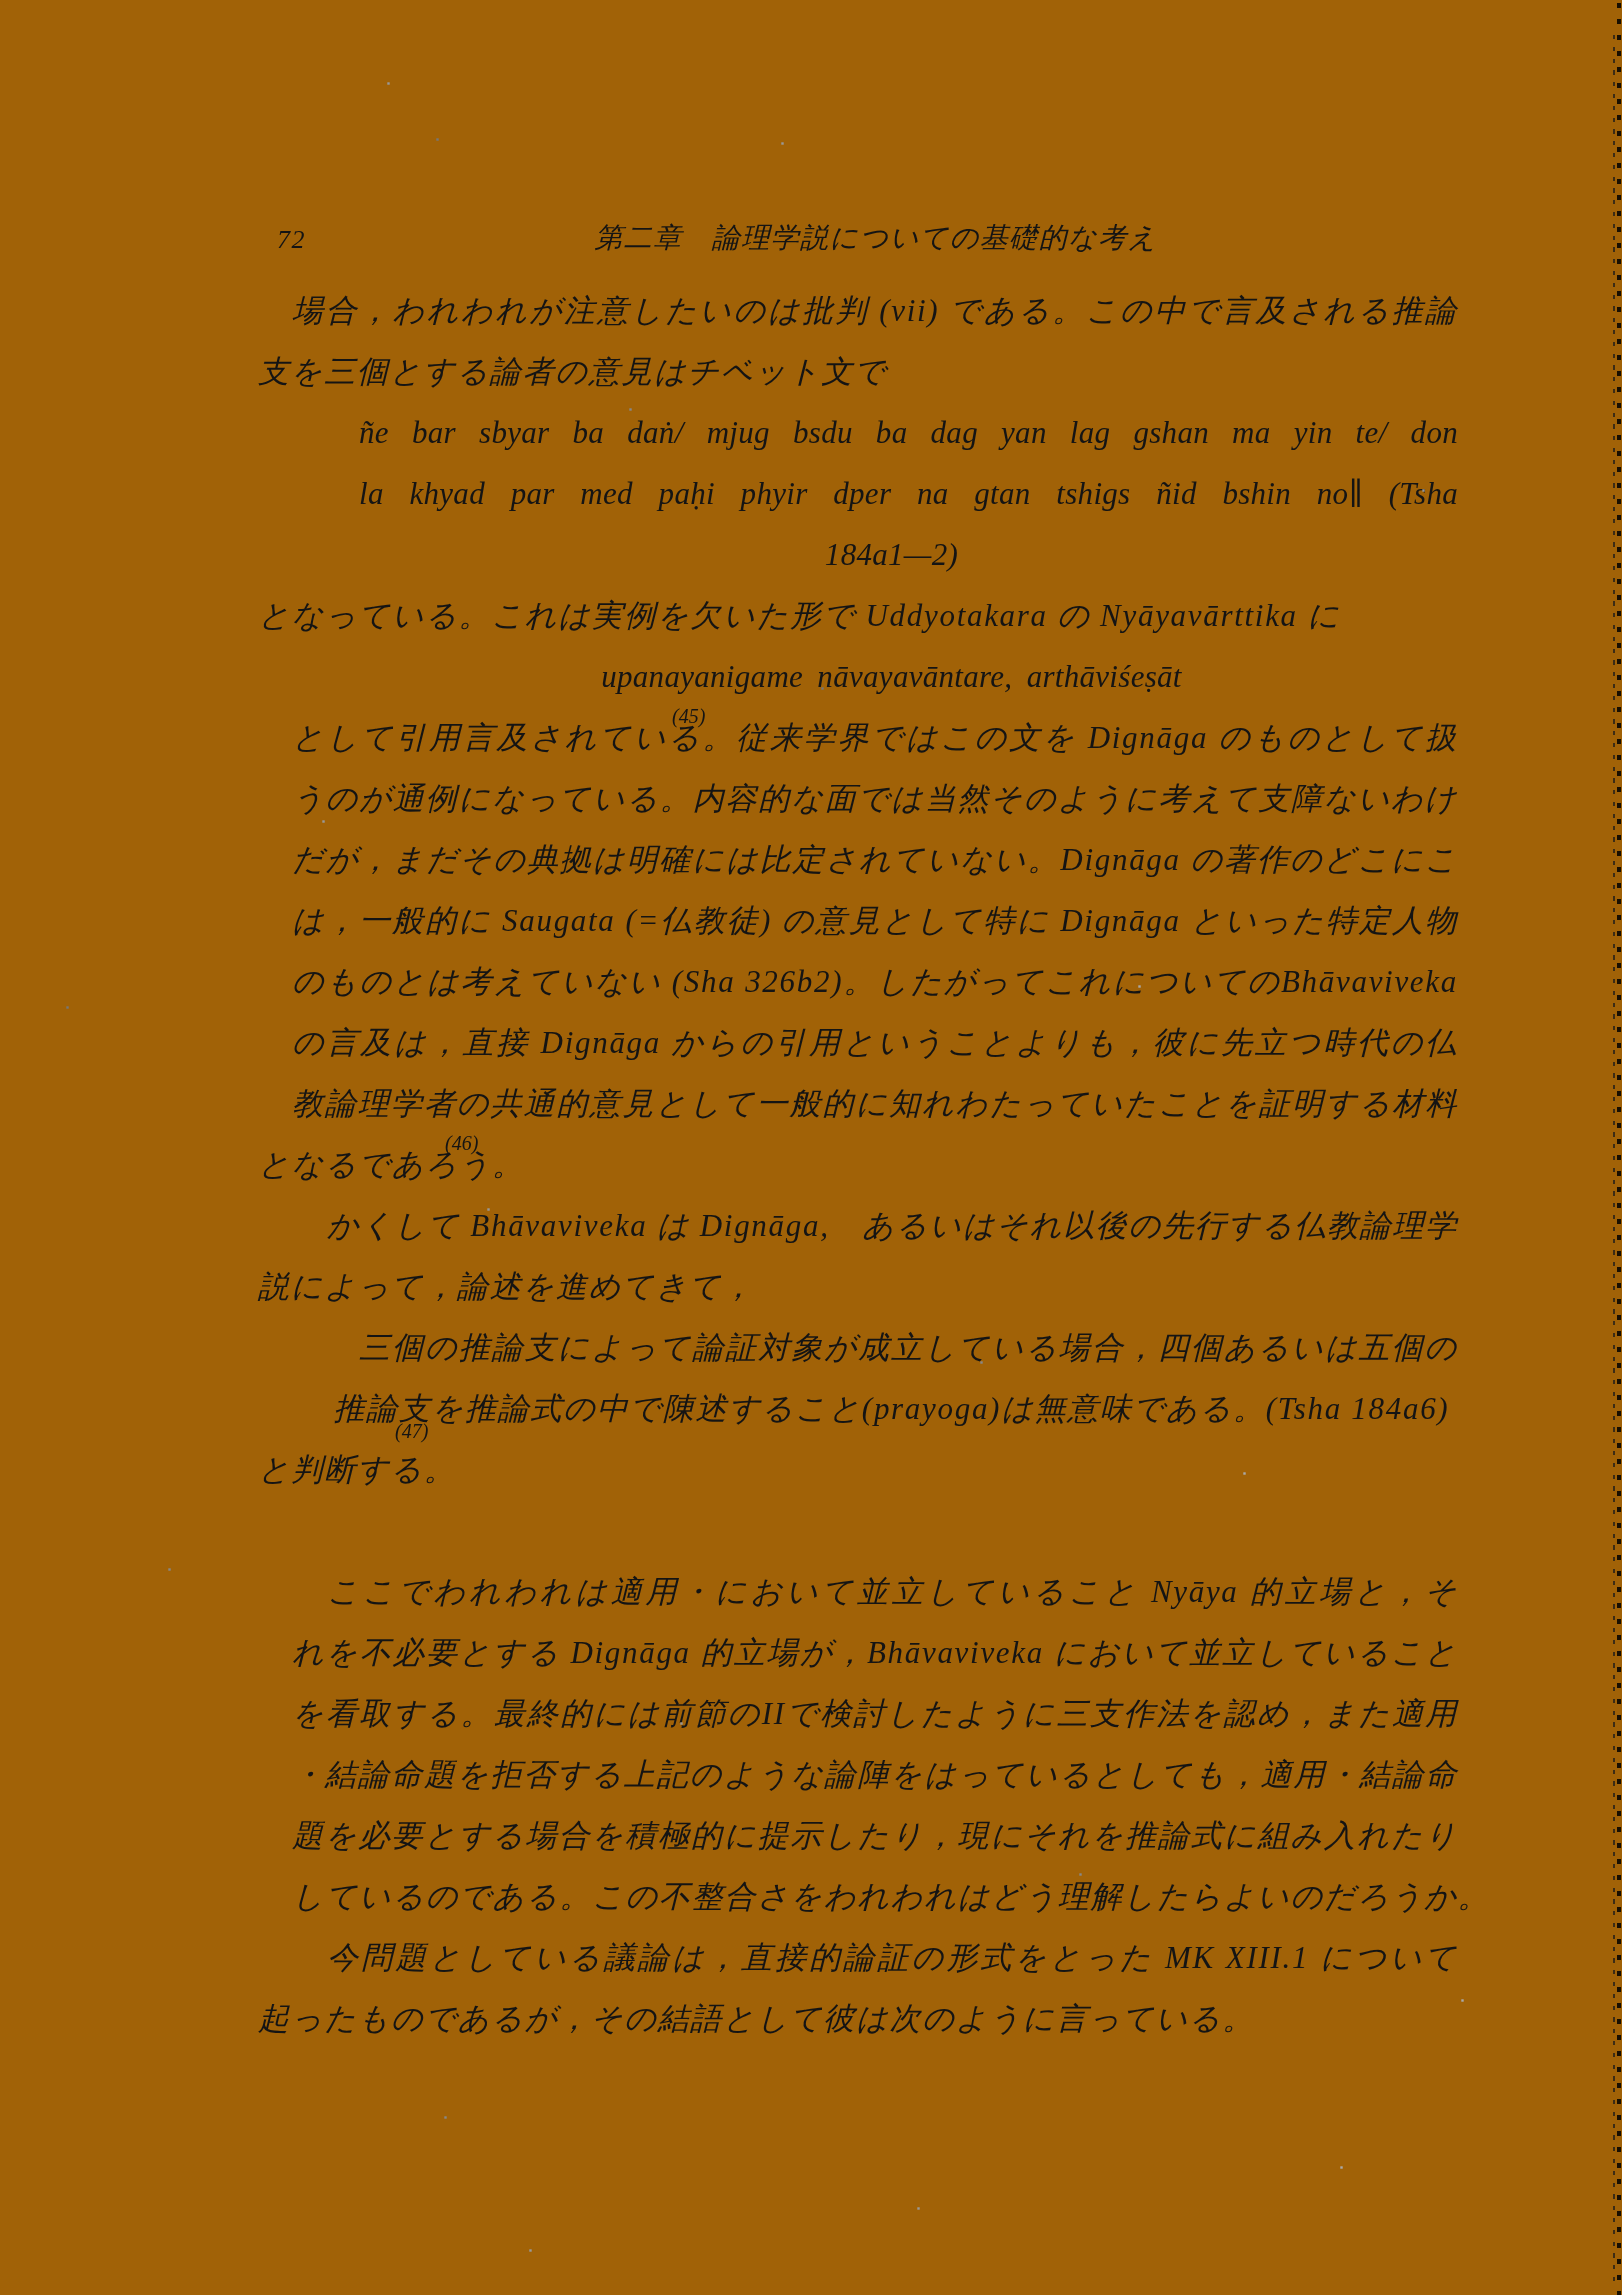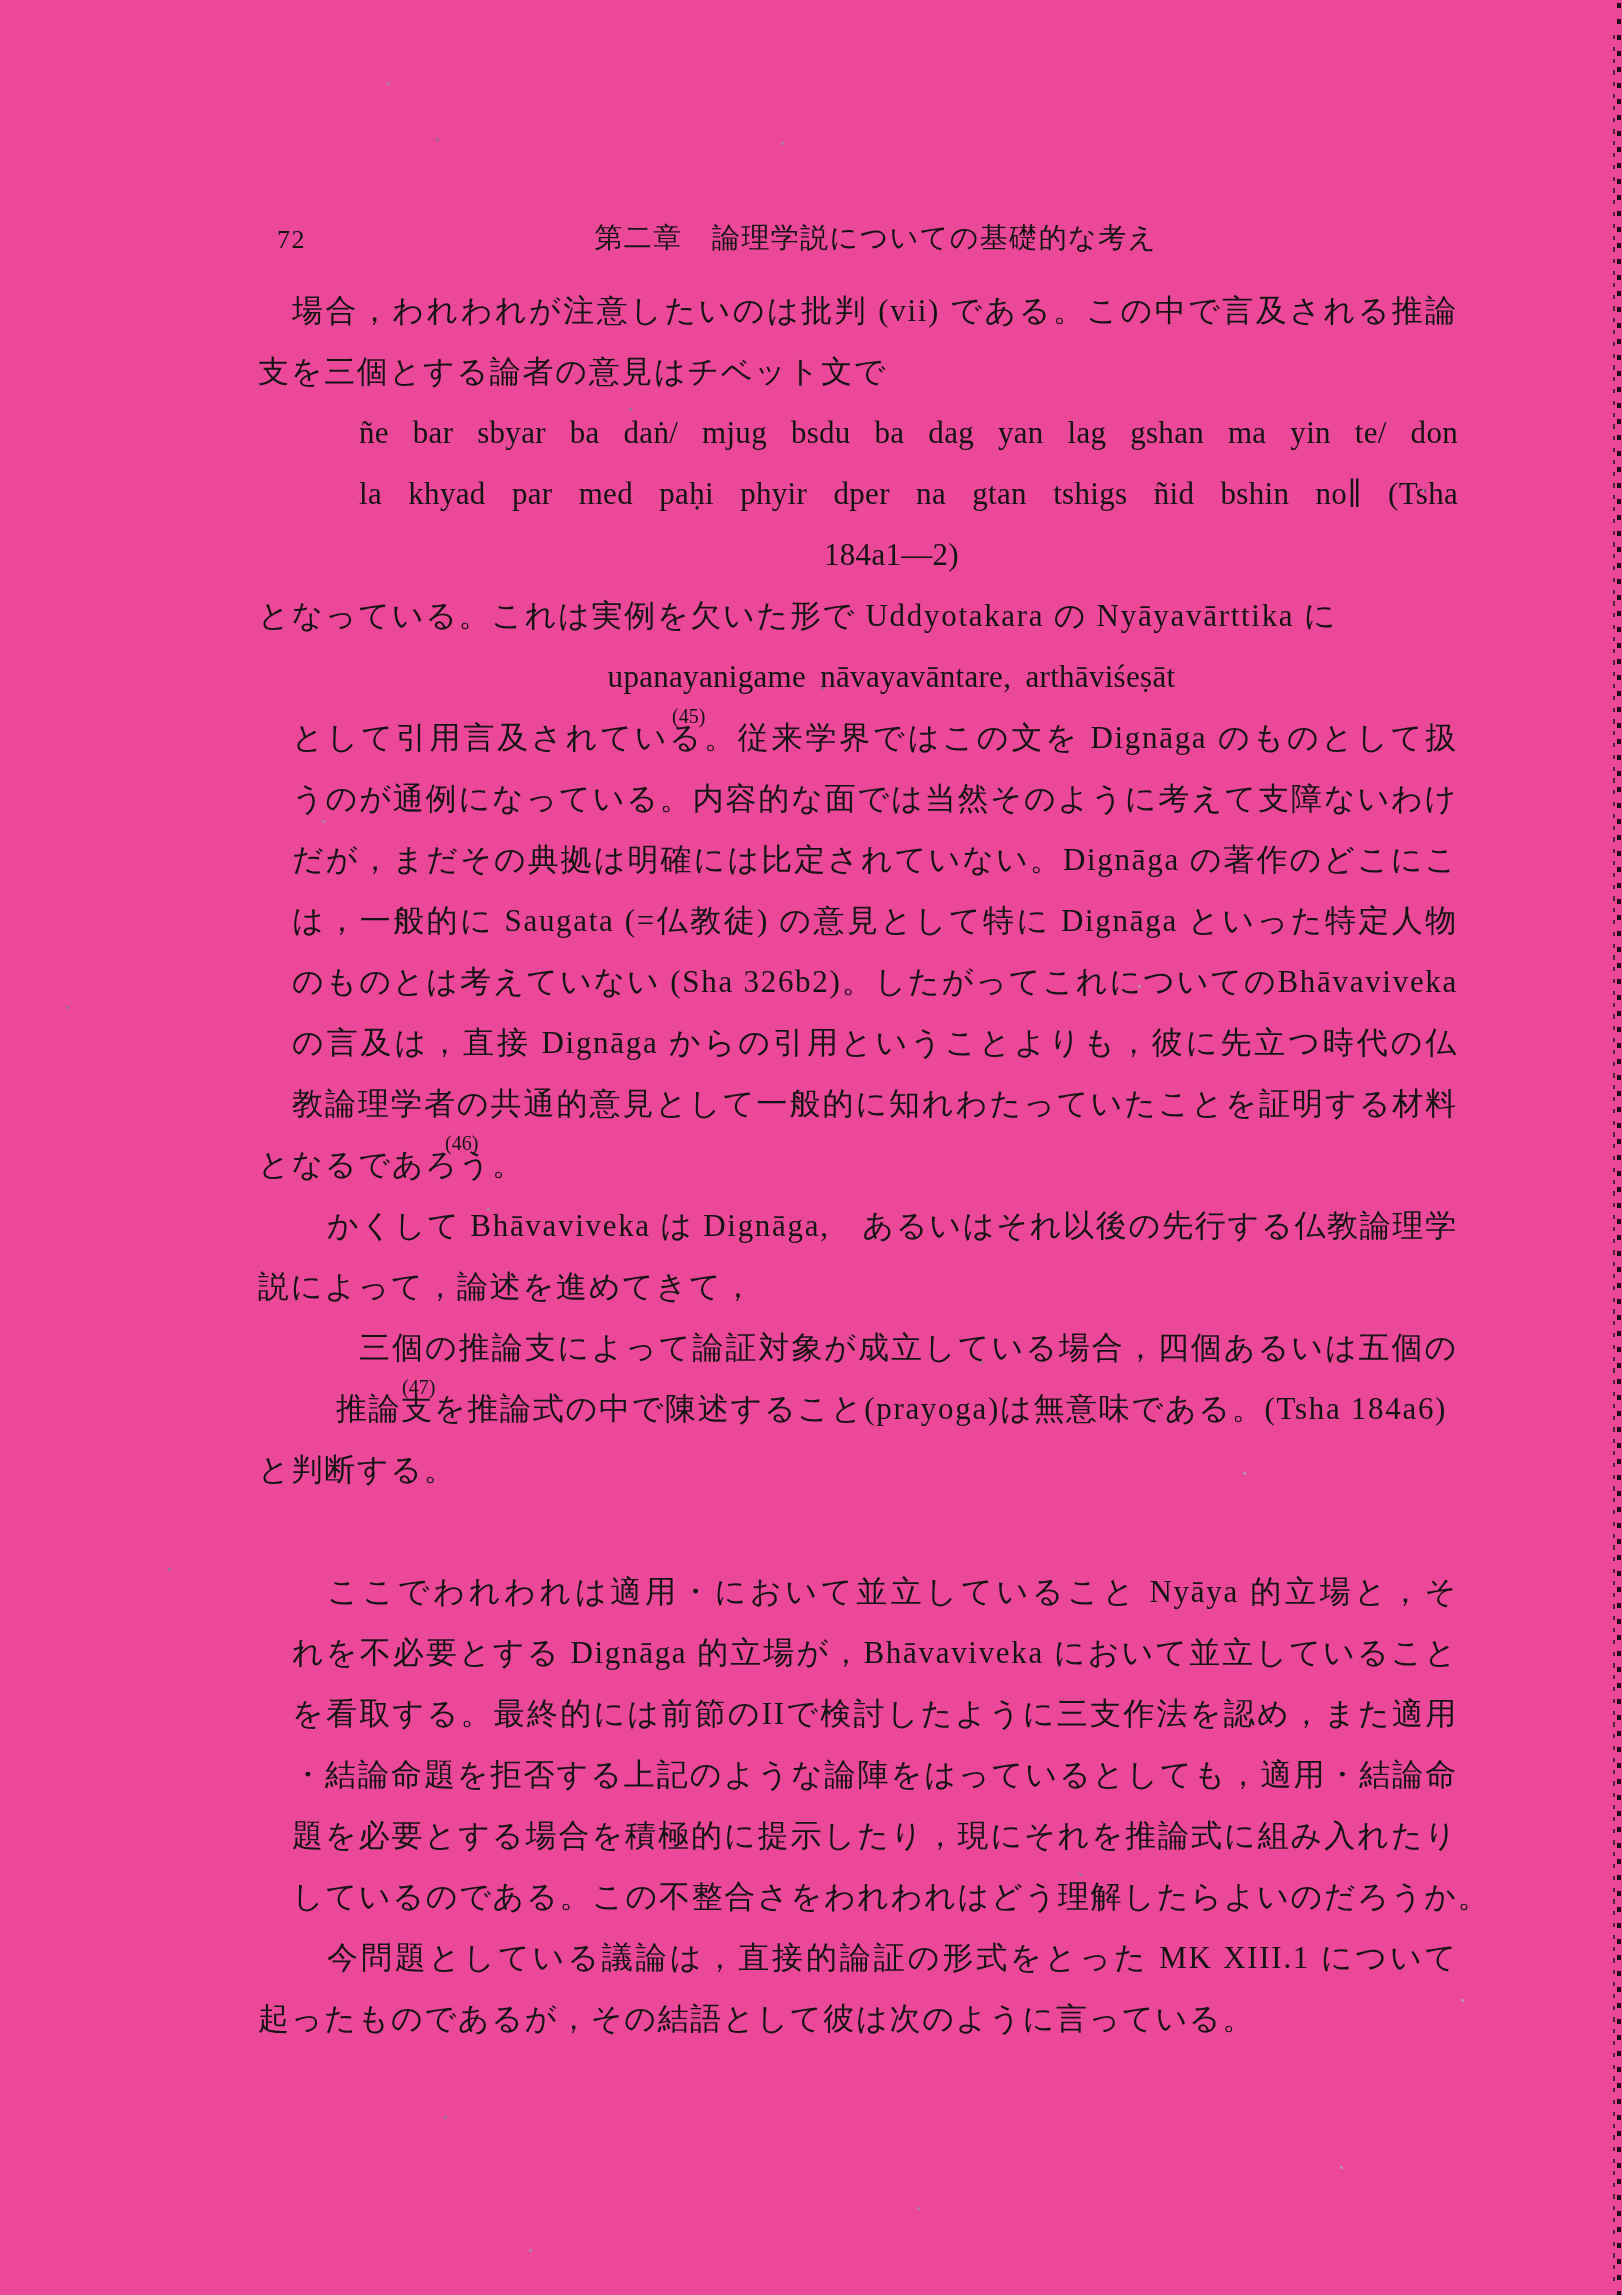--- a/index.html
+++ b/index.html
@@ -4,24 +4,25 @@
 <style>
   html, body {
     margin: 0;
     padding: 0;
     background: #e8e8e8;
   }
   .page {
     position: relative;
     width: 1623px;
     height: 2295px;
-    background: #ec4899;
+    background: #a16207;
     overflow: hidden;
     color: #141414;
     font-family: "Liberation Serif", "DejaVu Serif", serif;
+    font-style: italic;
   }
   
   .header-pagenum {
     position: absolute;
     left: 277px;
     top: 225px;
     font-size: 26px;
     letter-spacing: 1.4px;
   }
   .header-title {
@@ -126,21 +127,21 @@
       <div class="line i0 fill"><span>うのが通例になっている。内容的な面では当然そのように考えて支障ないわけ</span></div>
       <div class="line i0 fill"><span>だが，まだその典拠は明確には比定されていない。Dignāga の著作のどこにこ</span></div>
       <div class="line i0 fill"><span>は，一般的に Saugata (=仏教徒) の意見として特に Dignāga といった特定人物</span></div>
       <div class="line i0 fill"><span>のものとは考えていない (Sha 326b2)。したがってこれについてのBhāvaviveka</span></div>
       <div class="line i0 fill"><span>の言及は，直接 Dignāga からの引用ということよりも，彼に先立つ時代の仏</span></div>
       <div class="line i0 fill"><span>教論理学者の共通的意見として一般的に知れわたっていたことを証明する材料</span></div>
       <div class="line i0"><span>となるであろう。</span><span class="sup" style="left: 187px;">(46)</span></div>
       <div class="line i1 fill"><span>かくして Bhāvaviveka は Dignāga,　あるいはそれ以後の先行する仏教論理学</span></div>
       <div class="line i0"><span>説によって，論述を進めてきて，</span></div>
       <div class="line i2 fill"><span>三個の推論支によって論証対象が成立している場合，四個あるいは五個の</span></div>
-      <div class="line i2"><span>推論支を推論式の中で陳述すること(prayoga)は無意味である。(Tsha 184a6)</span><span class="sup" style="left: 144px;">(47)</span></div>
+      <div class="line i2"><span>推論支を推論式の中で陳述すること(prayoga)は無意味である。(Tsha 184a6)</span><span class="sup" style="left: 137px; margin-top: 44px;">(47)</span></div>
       <div class="line i0"><span>と判断する。</span></div>
       <div class="line i1 fill gap"><span>ここでわれわれは適用・において並立していること Nyāya 的立場と，そ</span></div>
       <div class="line i0 fill"><span>れを不必要とする Dignāga 的立場が，Bhāvaviveka において並立していること</span></div>
       <div class="line i0 fill"><span>を看取する。最終的には前節のIIで検討したように三支作法を認め，また適用</span></div>
       <div class="line i0 fill"><span>・結論命題を拒否する上記のような論陣をはっているとしても，適用・結論命</span></div>
       <div class="line i0 fill"><span>題を必要とする場合を積極的に提示したり，現にそれを推論式に組み入れたり</span></div>
       <div class="line i0 fill"><span>しているのである。この不整合さをわれわれはどう理解したらよいのだろうか。</span></div>
       <div class="line i1 fill"><span>今問題としている議論は，直接的論証の形式をとった MK XIII.1 について</span></div>
       <div class="line i0"><span>起ったものであるが，その結語として彼は次のように言っている。</span></div>
     </div>

